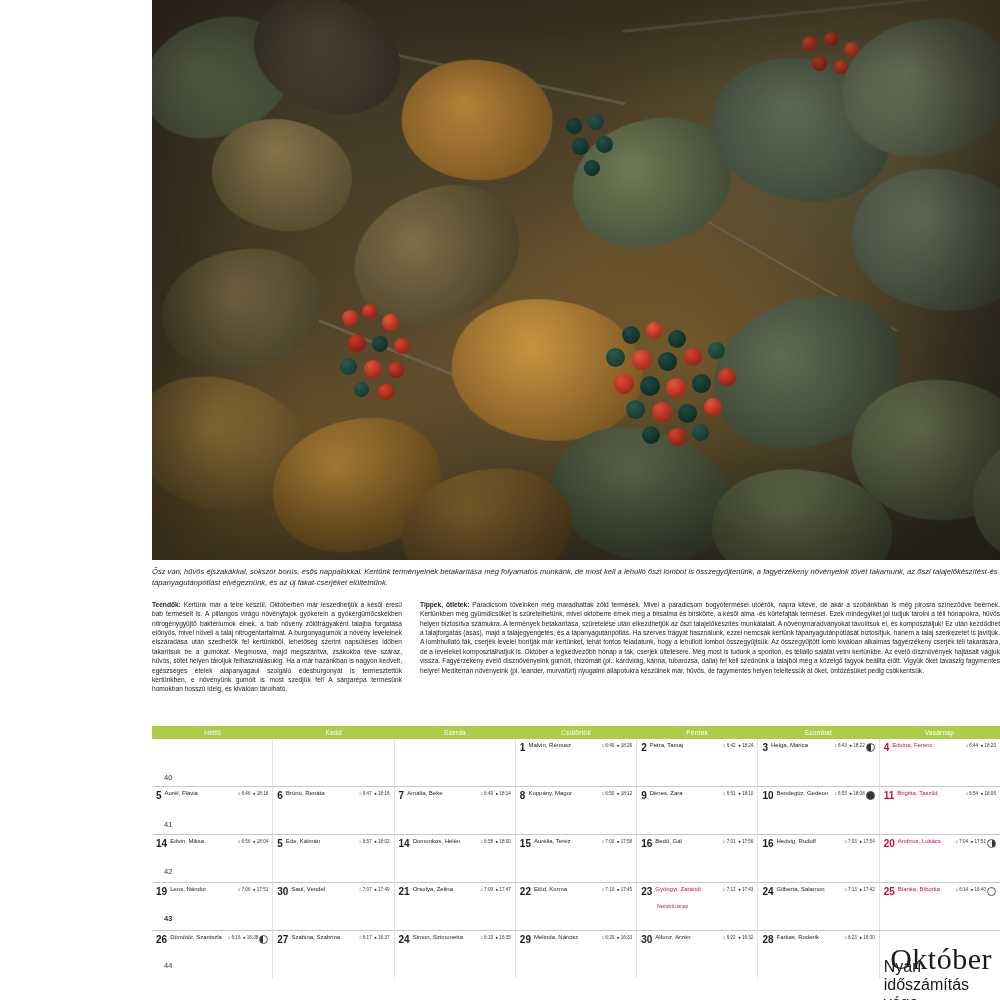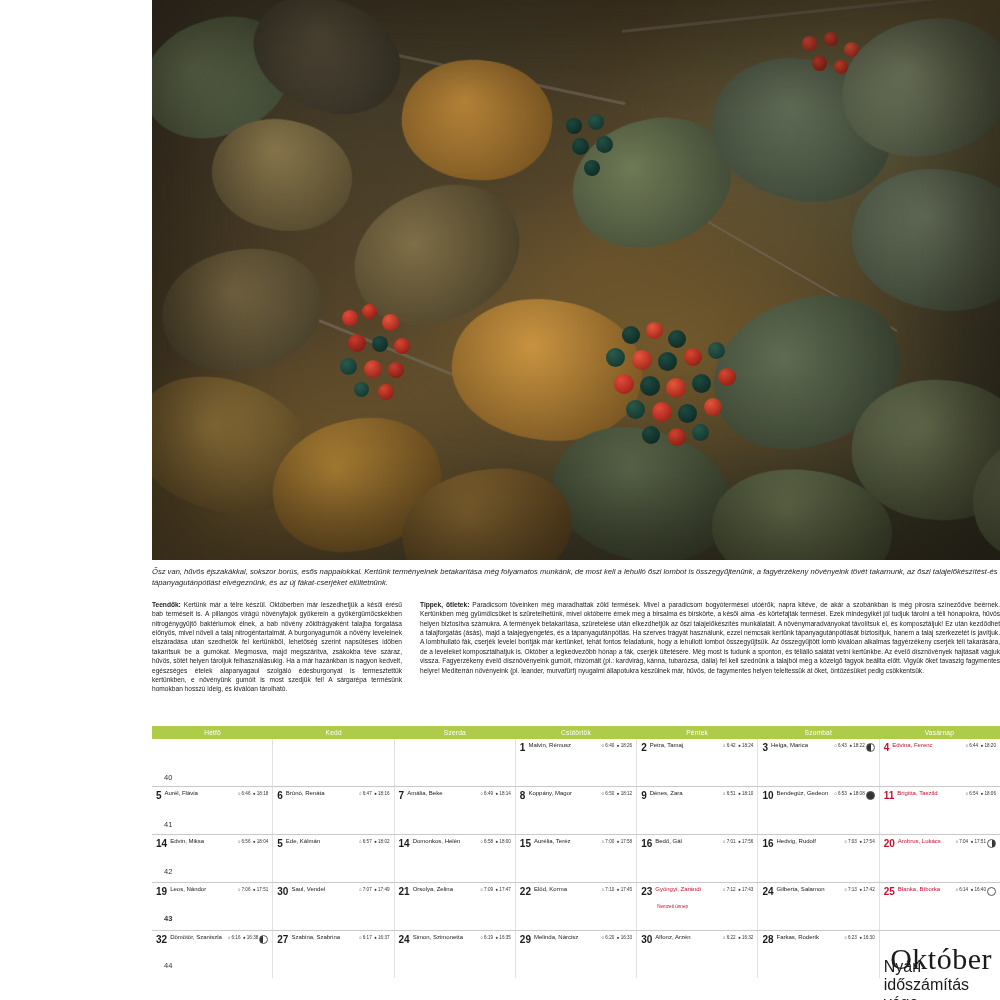--- a/index.html
+++ b/index.html
@@ -232,21 +232,21 @@
         <div class="row">
           <div class="cell"><span class="dnum">19</span><span class="names">Leos, Nándor</span><div class="times"><span class="sunup"></span>7:06 &nbsp;<span class="sundn"></span>17:51</div></div>
           <div class="cell"><span class="dnum">30</span><span class="names">Saul, Vendel</span><div class="times"><span class="sunup"></span>7:07 &nbsp;<span class="sundn"></span>17:49</div></div>
           <div class="cell"><span class="dnum">21</span><span class="names">Orsolya, Zelina</span><div class="times"><span class="sunup"></span>7:09 &nbsp;<span class="sundn"></span>17:47</div></div>
           <div class="cell"><span class="dnum">22</span><span class="names">Előd, Korma</span><div class="times"><span class="sunup"></span>7:10 &nbsp;<span class="sundn"></span>17:45</div></div>
           <div class="cell"><span class="dnum">23</span><span class="names" style="color: rgb(200, 16, 46);">Gyöngyi, Zarándi</span><div class="sub">Nemzeti ünnep</div><div class="times"><span class="sunup"></span>7:12 &nbsp;<span class="sundn"></span>17:43</div></div>
           <div class="cell"><span class="dnum">24</span><span class="names">Gilberta, Salamon</span><div class="times"><span class="sunup"></span>7:13 &nbsp;<span class="sundn"></span>17:42</div></div>
           <div class="cell sun"><span class="dnum">25</span><span class="names">Blanka, Bíborka</span><div class="times" style="right: 14px;"><span class="sunup"></span>6:14 &nbsp;<span class="sundn"></span>16:40</div><div class="moon full"></div></div>
         </div>
         <div class="row">
-          <div class="cell"><span class="dnum">32</span><span class="names">Dömötör, Szaniszla</span><div class="times" style="right: 14px;"><span class="sunup"></span>6:16 &nbsp;<span class="sundn"></span>16:38</div><div class="moon last"></div></div>
+          <div class="cell"><span class="dnum">26</span><span class="names">Dömötör, Szaniszla</span><div class="times" style="right: 14px;"><span class="sunup"></span>6:16 &nbsp;<span class="sundn"></span>16:38</div><div class="moon last"></div></div>
           <div class="cell"><span class="dnum">27</span><span class="names">Szabina, Szabrina</span><div class="times"><span class="sunup"></span>6:17 &nbsp;<span class="sundn"></span>16:37</div></div>
           <div class="cell"><span class="dnum">24</span><span class="names">Simon, Szimonetta</span><div class="times"><span class="sunup"></span>6:19 &nbsp;<span class="sundn"></span>16:35</div></div>
           <div class="cell"><span class="dnum">29</span><span class="names">Melinda, Nárcisz</span><div class="times"><span class="sunup"></span>6:20 &nbsp;<span class="sundn"></span>16:33</div></div>
           <div class="cell"><span class="dnum">30</span><span class="names">Alfonz, Arzén</span><div class="times"><span class="sunup"></span>6:22 &nbsp;<span class="sundn"></span>16:32</div></div>
           <div class="cell"><span class="dnum">28</span><span class="names">Farkas, Roderik</span><div class="times"><span class="sunup"></span>6:23 &nbsp;<span class="sundn"></span>16:30</div></div>
           <div class="cell sun">
             <div class="nlabel" style="position: absolute; top: 2px; margin-top: 25px;">Nyári időszámítás vége</div>
           </div>
         </div>
       </div>

